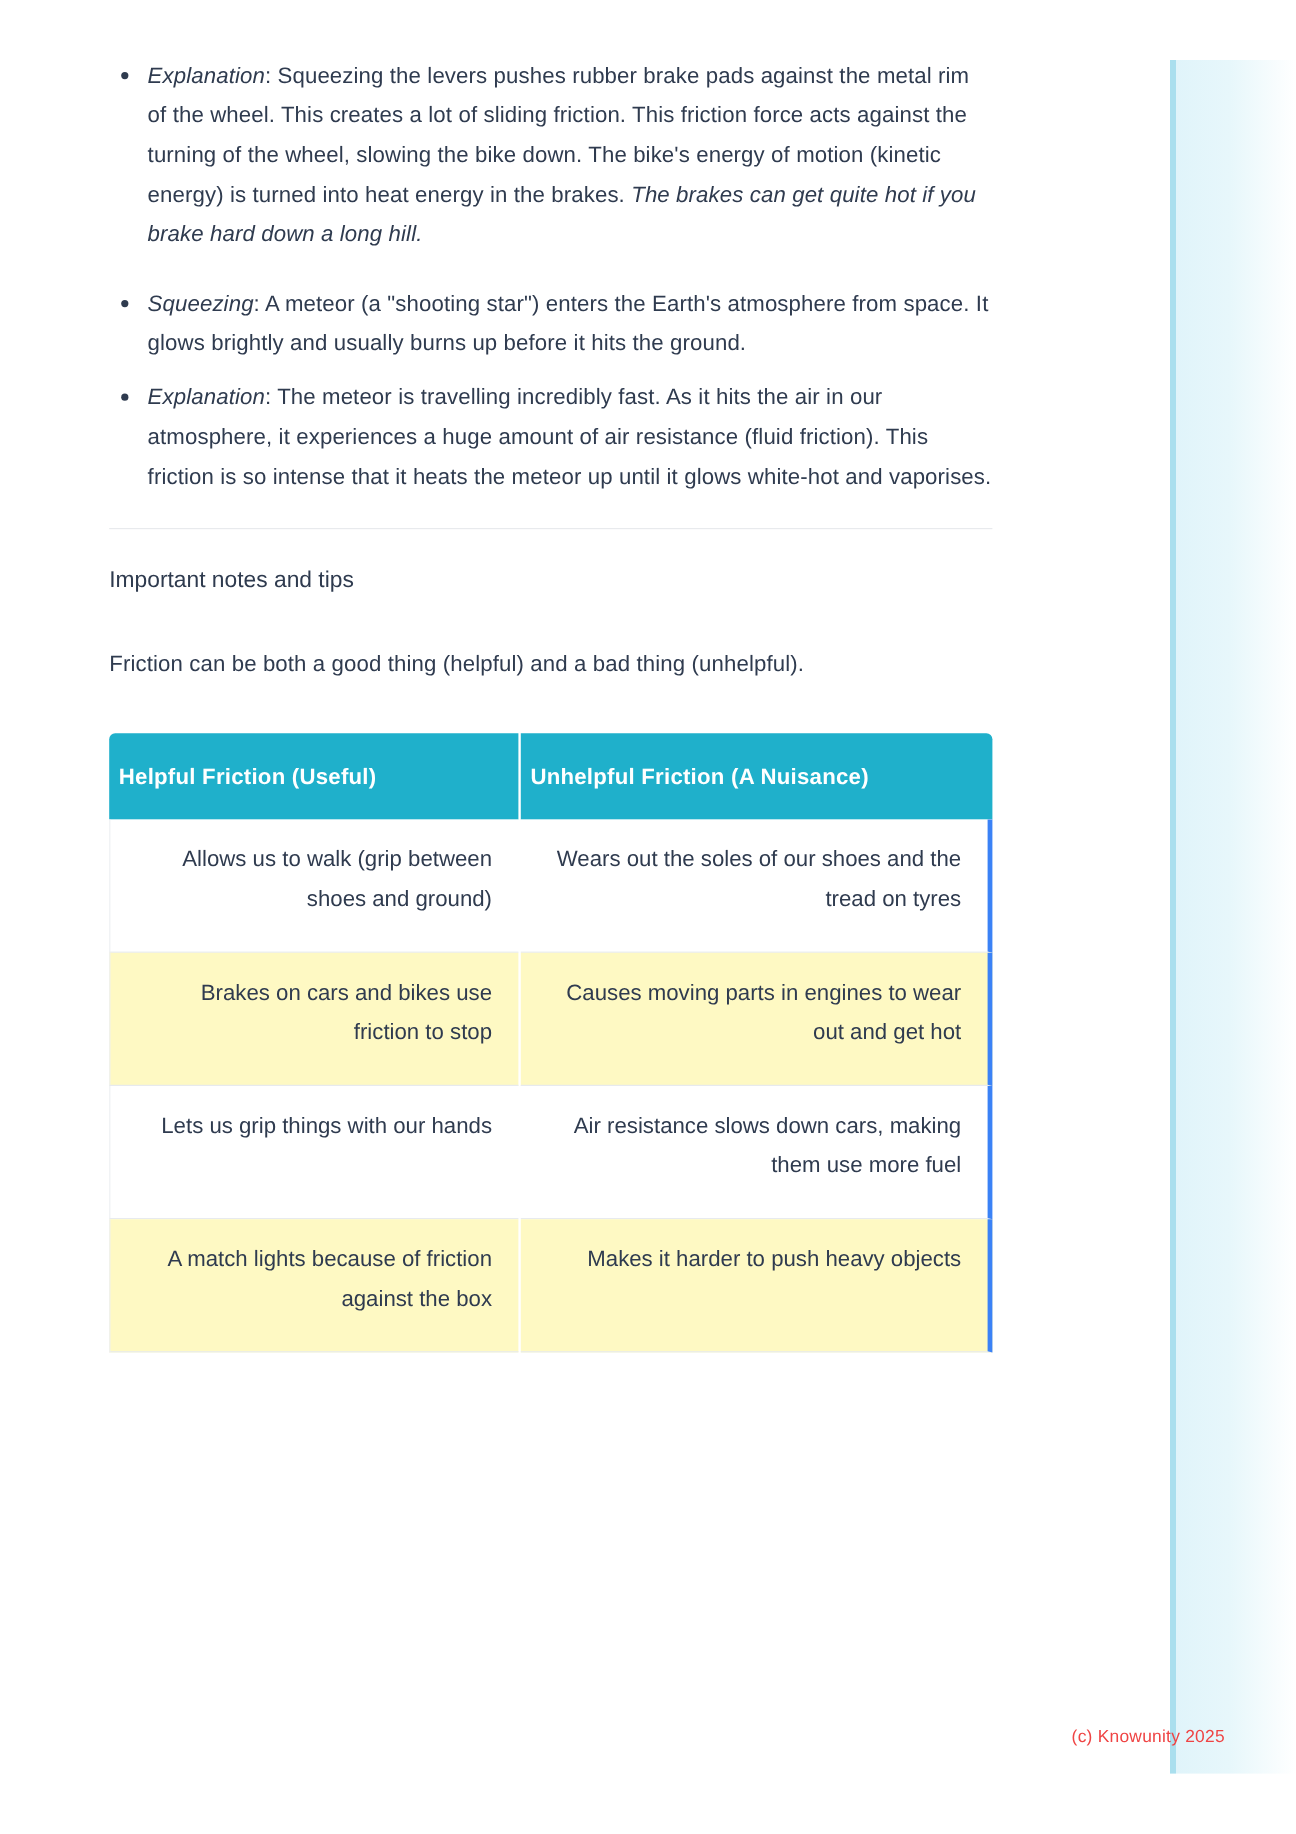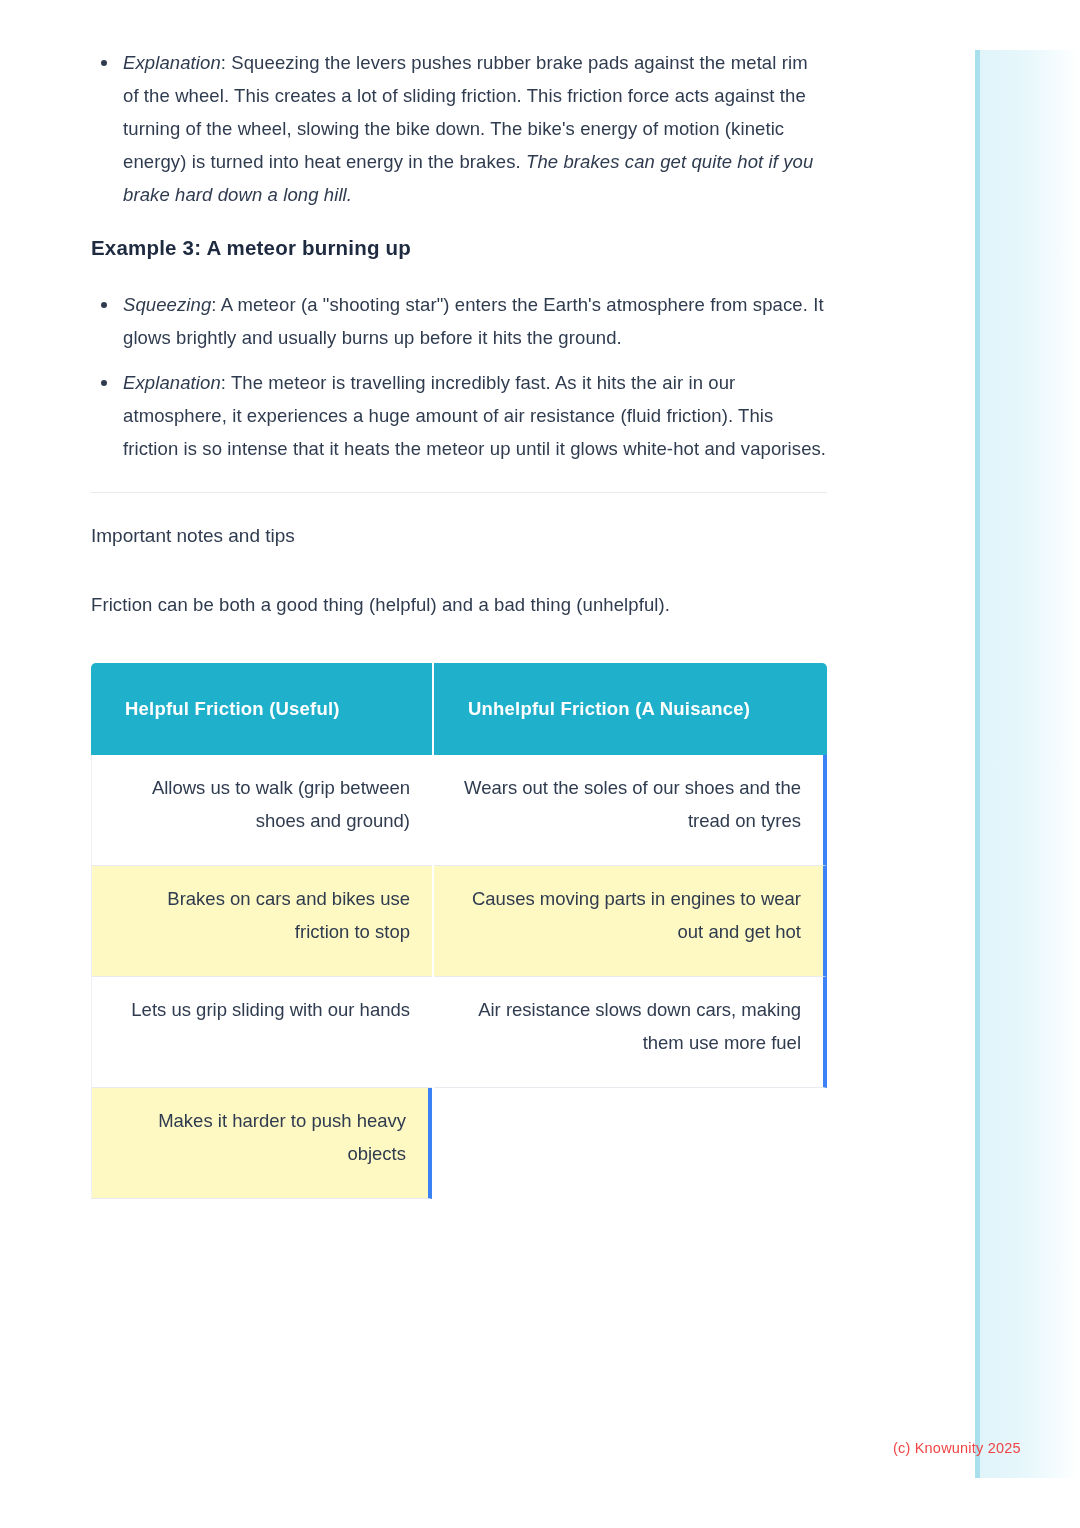--- a/index.html
+++ b/index.html
@@ -50,21 +50,21 @@
 
   #friction-paragraph { margin-top:37px; }
 
   
   .friction-table { margin-top:42px; width:736px; }
   .t-head, .t-row {
     display:grid; grid-template-columns:341px 393px; column-gap:2px;
   }
   .t-head .th {
     background:#1fb0cb; color:#ffffff; font-weight:bold; font-size:18.5px;
-    height:92px; display:flex; align-items:center; padding:0 34px; letter-spacing:.2px;
+    height:72px; display:flex; align-items:center; padding:0 8px; letter-spacing:.2px;
   }
   .t-head .th:first-child { border-radius:5px 0 0 0; }
   .t-head .th:last-child  { border-radius:0 5px 0 0; }
   .t-row .td {
     font-size:18.5px; line-height:33px; color:#2f3b4f;
     padding:16px 22px 28px 22px; min-height:105px;
     background:#ffffff;
     border-bottom:1px solid #e7eaee;
     text-align:right;
   }
@@ -85,21 +85,20 @@
 
   <div class="side-strip"></div>
 
   <div class="content">
 
     <div class="bullet-item doc-text" id="bullet-brakes">
       <span class="dot"></span>
       <span class="it">Explanation</span><span>: Squeezing the levers pushes rubber brake pads against the metal rim of the wheel. This creates a lot of sliding friction. This friction force acts against the turning of the wheel, slowing the bike down. The bike's energy of motion (kinetic energy) is turned into heat energy in the brakes. </span><span class="it">The brakes can get quite hot if you brake hard down a long hill.</span>
     </div>
 
-    <h3 id="example3-title">Example 3: A meteor burning up</h3>
 
     <div class="bullet-item doc-text" id="bullet-situation">
       <span class="dot"></span>
       <span class="it">Squeezing</span><span>: A meteor (a "shooting star") enters the Earth's atmosphere from space. It glows brightly and usually burns up before it hits the ground.</span>
     </div>
 
     <div class="bullet-item doc-text" id="bullet-meteor">
       <span class="dot"></span>
       <span class="it">Explanation</span><span>: The meteor is travelling incredibly fast. As it hits the air in our atmosphere, it experiences a huge amount of air resistance (fluid friction). This friction is so intense that it heats the meteor up until it glows white-hot and vaporises.</span>
     </div>
@@ -118,24 +117,25 @@
       </div>
       <div class="t-row">
         <div class="td">Allows us to walk (grip between shoes and ground)</div>
         <div class="td">Wears out the soles of our shoes and the tread on tyres</div>
       </div>
       <div class="t-row alt">
         <div class="td">Brakes on cars and bikes use friction to stop</div>
         <div class="td">Causes moving parts in engines to wear out and get hot</div>
       </div>
       <div class="t-row">
-        <div class="td">Lets us grip sliding with our hands</div>
+        <div class="td">Lets us grip things with our hands</div>
         <div class="td">Air resistance slows down cars, making them use more fuel</div>
       </div>
       <div class="t-row alt">
+        <div class="td">A match lights because of friction against the box</div>
         <div class="td">Makes it harder to push heavy objects</div>
       </div>
     </div>
 
   </div>
 
   <div class="footer-note">(c) Knowunity 2025</div>
 
 </div>
 

